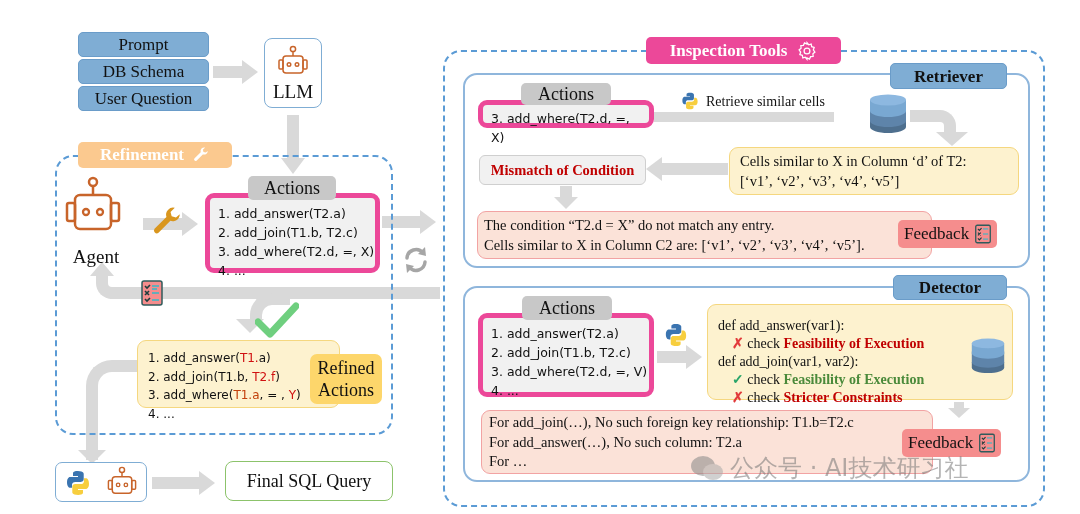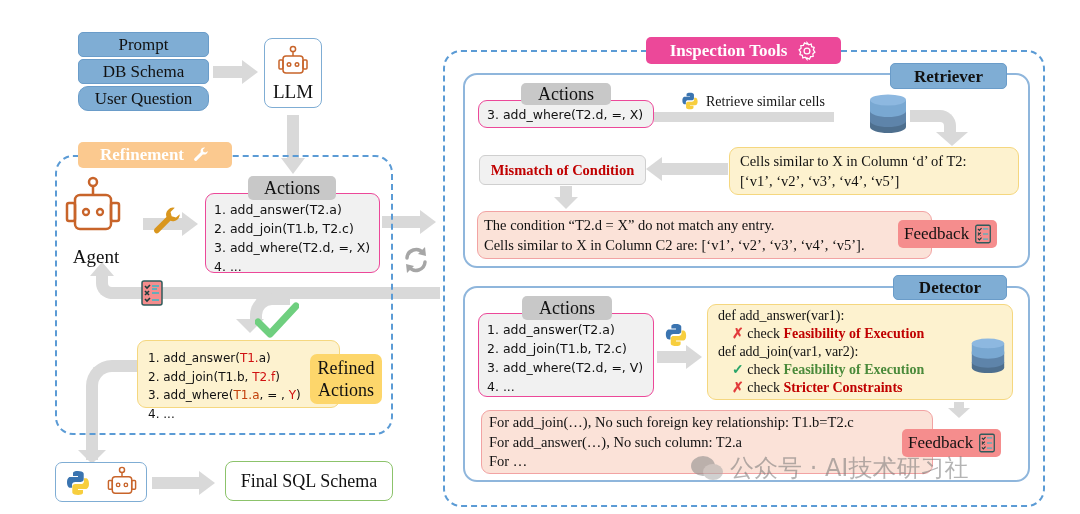--- a/index.html
+++ b/index.html
@@ -3,21 +3,21 @@
 <meta charset="utf-8">
 <style>
   * { box-sizing: border-box; margin: 0; padding: 0; }
   html, body { width: 1080px; height: 514px; background: #ffffff; overflow: hidden; }
   body { position: relative; font-family: "Liberation Serif", serif; color: #111; }
   .abs { position: absolute; }
   .bluebox { background: #7fadd4; border-radius: 5px; border: 1px solid #6a9cc9; text-align: center; font-size: 17px; line-height: 24px; }
   .panel { border: 2px solid #8fb6dc; border-radius: 14px; background: #fff; }
   .dashed { border: 2px dashed #5b9bd5; border-radius: 18px; }
   .gray-tag { background: #c8c8c8; border-radius: 5px; text-align: center; font-size: 18px; line-height: 24px; }
-  .code-box { background: #f1f1f1; border: 1px solid #ec4899; border-radius: 9px; font-family: "DejaVu Sans", sans-serif; font-size: 12.5px; line-height: 19px; padding: 4px 8px; }
+  .code-box { background: #f1f1f1; border: 5px solid #ec4899; border-radius: 9px; font-family: "DejaVu Sans", sans-serif; font-size: 12.5px; line-height: 19px; padding: 4px 8px; }
   .yellow-box { background: #fdf2cf; border: 1.5px solid #f5d77f; border-radius: 9px; }
   .pink-box { background: #fbe2d8; border: 1.5px solid #f2a3a3; border-radius: 9px; }
   .feedback { background: #f58d8d; border-radius: 5px; font-size: 17px; line-height: 26px; padding: 0 6px; display: flex; align-items: center; gap: 6px; }
   .arrow-bar { background: #d9d9d9; }
   .red { color: #c00000; }
   .green { color: #4a8a3a; }
   .bold { font-weight: bold; }
   .line { white-space: nowrap; }
   svg { display: block; }
 </style>
@@ -44,21 +44,21 @@
 <div class="abs" style="left:236px;top:319px;width:0;height:0;border-left:14px solid transparent;border-right:14px solid transparent;border-top:14px solid #d9d9d9;"></div>
 
 <div class="abs" style="left:86px;top:360px;width:60px;height:100px;border-left:12px solid #d9d9d9;border-top:12px solid #d9d9d9;border-top-left-radius:26px;"></div>
 <div class="abs" style="left:78px;top:450px;width:0;height:0;border-left:14px solid transparent;border-right:14px solid transparent;border-top:14px solid #d9d9d9;"></div>
 
 <div class="abs arrow-bar" style="left:152px;top:477px;width:48px;height:12px;"></div>
 <div class="abs" style="left:199px;top:471px;width:0;height:0;border-top:12px solid transparent;border-bottom:12px solid transparent;border-left:16px solid #d9d9d9;"></div>
 
 <div class="abs bluebox" style="left:78px;top:32px;width:131px;height:25px;">Prompt</div>
 <div class="abs bluebox" style="left:78px;top:59px;width:131px;height:25px;">DB Schema</div>
-<div class="abs bluebox" style="left:78px;top:86px;width:131px;height:25px;border-radius:10px;">User Question</div>
+<div class="abs bluebox" style="left:78px;top:86px;width:131px;height:25px;">User Question</div>
 
 <div class="abs" style="left:264px;top:38px;width:58px;height:70px;border:1.5px solid #7fadd4;border-radius:8px;background:#fff;">
   <div style="position:absolute;left:12px;top:6px;">
     <svg width="32" height="34" viewBox="0 0 32 34">
       <circle cx="16" cy="4" r="2.6" fill="none" stroke="#c8642a" stroke-width="1.5"></circle>
       <line x1="16" y1="6.6" x2="16" y2="11" stroke="#c8642a" stroke-width="1.5"></line>
       <rect x="6" y="11" width="20" height="17" rx="3" fill="none" stroke="#c8642a" stroke-width="1.5"></rect>
       <rect x="2" y="15" width="4" height="9" rx="1" fill="none" stroke="#c8642a" stroke-width="1.5"></rect>
       <rect x="26" y="15" width="4" height="9" rx="1" fill="none" stroke="#c8642a" stroke-width="1.5"></rect>
       <circle cx="12" cy="19.5" r="1.8" fill="none" stroke="#c8642a" stroke-width="1.4"></circle>
@@ -157,21 +157,21 @@
       <line x1="16" y1="6.6" x2="16" y2="11" stroke="#c8642a" stroke-width="1.5"></line>
       <rect x="6" y="11" width="20" height="17" rx="3" fill="none" stroke="#c8642a" stroke-width="1.5"></rect>
       <rect x="2" y="15" width="4" height="9" rx="1" fill="none" stroke="#c8642a" stroke-width="1.5"></rect>
       <rect x="26" y="15" width="4" height="9" rx="1" fill="none" stroke="#c8642a" stroke-width="1.5"></rect>
       <circle cx="12" cy="19.5" r="1.8" fill="none" stroke="#c8642a" stroke-width="1.4"></circle>
       <circle cx="20" cy="19.5" r="1.8" fill="none" stroke="#c8642a" stroke-width="1.4"></circle>
     </svg>
   </div>
 </div>
 
-<div class="abs" style="left:225px;top:461px;width:168px;height:40px;border:1.5px solid #8cc36b;border-radius:8px;text-align:center;line-height:38px;font-size:18px;background:#fff;">Final SQL Schema</div>
+<div class="abs" style="left:225px;top:461px;width:168px;height:40px;border:1.5px solid #8cc36b;border-radius:8px;text-align:center;line-height:38px;font-size:18px;background:#fff;">Final SQL Query</div>
 
 <div class="abs dashed" style="left:443px;top:50px;width:602px;height:457px;"></div>
 <div class="abs" style="left:646px;top:37px;width:195px;height:27px;background:#ec4899;border-radius:5px;display:flex;align-items:center;justify-content:center;gap:10px;">
   <span style="color:#fff;font-weight:bold;font-size:17px;">Inspection Tools</span>
   <span>
     <svg width="20" height="20" viewBox="0 0 24 24">
         <path d="M12 2l2 2.5 3-.8.6 3.1 3 1-1 3 1.9 2.5-2.4 2 .3 3.1-3.1.4-1.3 2.9-2.9-1.3L12 22l-2-2.5-3 .8-.6-3.1-3-1 1-3L2.5 10.7l2.4-2-.3-3.1 3.1-.4L9 2.3l2.9 1.3z" fill="none" stroke="#fff" stroke-width="1.5"></path>
         <circle cx="12" cy="12" r="3.5" fill="none" stroke="#fff" stroke-width="1.5"></circle>
       </svg>
   </span>
@@ -249,21 +249,21 @@
 
 <div class="abs" style="left:664px;top:323px;">
   <svg width="24" height="24" viewBox="0 0 26 26">
     <path d="M12.8 1c-5 0-4.8 2.2-4.8 2.2V6h5v1H5.7S2 6.6 2 12.3s3.2 5.5 3.2 5.5H7v-2.7s-.1-3.2 3.2-3.2h5.5s3 0 3-2.9V4s.5-3-5.9-3z" fill="#3a74b0"></path>
     <path d="M13.2 25c5 0 4.8-2.2 4.8-2.2V20h-5v-1h7.3s3.7.4 3.7-5.3-3.2-5.5-3.2-5.5H19v2.7s.1 3.2-3.2 3.2h-5.5s-3 0-3 2.9V22s-.5 3 5.9 3z" fill="#f7ce3e"></path>
   </svg>
 </div>
 <div class="abs arrow-bar" style="left:657px;top:351px;width:30px;height:12px;"></div>
 <div class="abs" style="left:686px;top:345px;width:0;height:0;border-top:12px solid transparent;border-bottom:12px solid transparent;border-left:16px solid #d9d9d9;"></div>
 
-<div class="abs yellow-box" style="left:707px;top:304px;width:306px;height:96px;padding:2px 10px;font-size:14px;line-height:18px;">
+<div class="abs yellow-box" style="left:707px;top:304px;width:306px;height:96px;padding:12px 10px;font-size:14px;line-height:18px;">
   <div class="line">def add_answer(var1):</div>
   <div class="line" style="padding-left:14px;">
     <span style="color:#e23b3b;font-weight:bold;">✗</span>
     <span>check</span>
     <span class="red bold">Feasibility of Execution</span>
   </div>
   <div class="line">def add_join(var1, var2):</div>
   <div class="line" style="padding-left:14px;">
     <span style="color:#2aa56a;font-weight:bold;">✓</span>
     <span>check</span>

